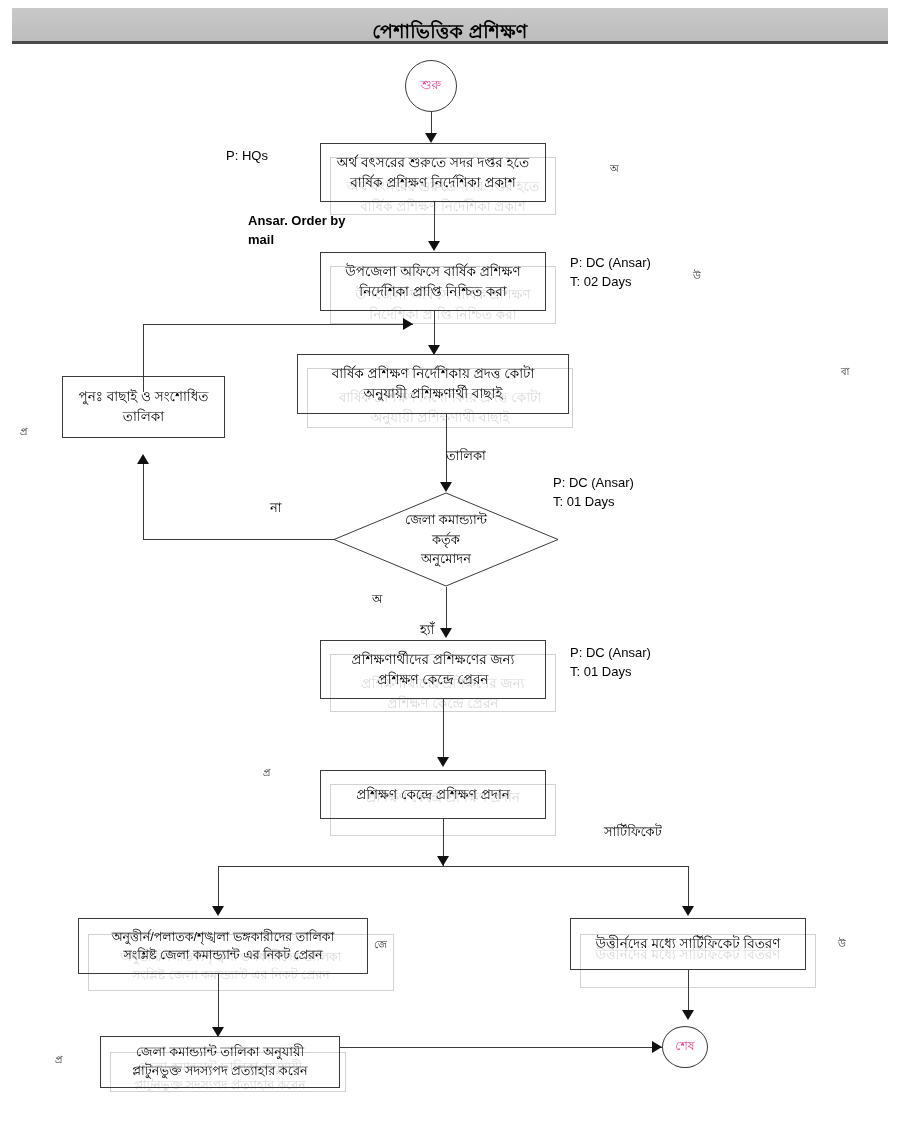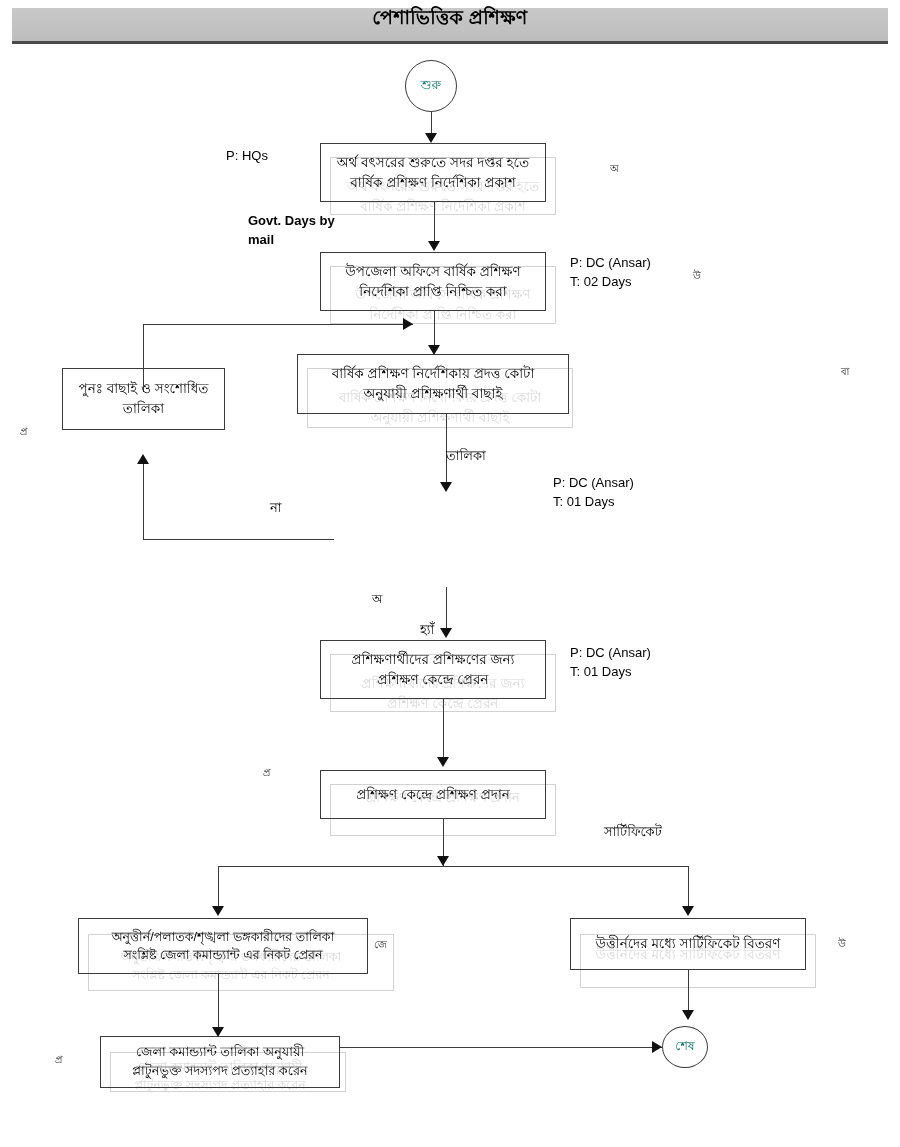--- a/index.html
+++ b/index.html
@@ -16,21 +16,21 @@
     overflow: hidden;
   }
 
   
   .header-bar {
     position: absolute;
     left: 12px; top: 8px;
     width: 876px; height: 36px;
     background: linear-gradient(180deg, #c9c9c9 0%, #c2c2c2 55%, #bdbdbd 100%);
     border-bottom: 3px solid #4a4a4a;
-    display: flex; align-items: flex-start; justify-content: center;
+    display: flex; align-items: flex-end; justify-content: center;
   }
   .header-title {
     font-size: 19px;
     font-weight: bold;
     color: #000000;
     letter-spacing: 0.3px;
     line-height: 1;
   }
 
   
@@ -68,21 +68,21 @@
     z-index: 2;
     pointer-events: none;
   }
 
   
   .oval {
     position: absolute;
     border: 1px solid #3a3a3a;
     border-radius: 50%;
     display: flex; align-items: center; justify-content: center;
-    font-size: 12.5px; color: #0f766e;
+    font-size: 12.5px; color: #ec4899;
     background: #fff;
     z-index: 5;
   }
 
   
   .diamond-wrap {
     position: absolute;
     z-index: 4;
   }
   .diamond-wrap svg { display: block; overflow: visible; }
@@ -174,21 +174,21 @@
   <div class="ghost" style="left:330px; top:157px; width:226px; height:58px;"></div>
   <div class="ghost-text" style="left:330px; top:177px; width:226px;">
     <span>অর্থ বৎসরের শুরুতে সদর দপ্তর হতে</span><br><span>বার্ষিক প্রশিক্ষণ নির্দেশিকা প্রকাশ</span>
   </div>
   <div class="node" style="left:320px; top:143px; width:226px; height:59px;">
     <span class="ln">অর্থ বৎসরের শুরুতে সদর দপ্তর হতে</span>
     <span class="ln">বার্ষিক প্রশিক্ষণ নির্দেশিকা প্রকাশ</span>
   </div>
   <div class="annot" style="left:226px; top:147px;">P: HQs</div>
   <div class="margin-glyph" style="left:610px; top:161px;">অ</div>
-  <div class="annot bold" style="left:248px; top:212px;">Govt.  Days  by
+  <div class="annot bold" style="left:248px; top:212px;">Ansar.  Order  by
 mail</div>
 
   <div class="vline" style="left:434px; top:202px; height:43px;"></div>
   <div class="arrow-down" style="left:428px; top:241px;"></div>
 
   <div class="ghost" style="left:330px; top:266px; width:226px; height:58px;"></div>
   <div class="ghost-text" style="left:330px; top:285px; width:226px;">
     <span>উপজেলা অফিসে বার্ষিক প্রশিক্ষণ</span><br><span>নির্দেশিকা প্রাপ্তি নিশ্চিত করা</span>
   </div>
   <div class="node" style="left:320px; top:252px; width:226px; height:59px;">
@@ -205,34 +205,44 @@
   <div class="ghost" style="left:307px; top:368px; width:266px; height:60px;"></div>
   <div class="ghost-text" style="left:307px; top:388px; width:266px;">
     <span>বার্ষিক প্রশিক্ষণ নির্দেশিকায় প্রদত্ত কোটা</span><br><span>অনুযায়ী প্রশিক্ষণার্থী বাছাই</span>
   </div>
   <div class="node" style="left:297px; top:354px; width:272px; height:60px;">
     <span class="ln">বার্ষিক প্রশিক্ষণ নির্দেশিকায় প্রদত্ত কোটা</span>
     <span class="ln">অনুযায়ী প্রশিক্ষণার্থী বাছাই</span>
   </div>
   <div class="margin-glyph" style="left:841px; top:364px;">বা</div>
 
-  <div class="node" style="left:62px; top:368px; width:163px; height:62px;">
+  <div class="node" style="left:62px; top:376px; width:163px; height:62px;">
     <span class="ln">পুনঃ  বাছাই ও সংশোধিত</span>
     <span class="ln">তালিকা</span>
   </div>
   <div class="margin-glyph" style="left:20px; top:424px;">প্র</div>
 
   <div class="vline" style="left:143px; top:324px; height:68px;"></div>
   <div class="hline" style="left:143px; top:324px; width:270px;"></div>
   <div class="arrow-right" style="left:403px; top:318px;"></div>
 
   <div class="vline" style="left:446px; top:414px; height:72px;"></div>
   <div class="arrow-down" style="left:440px; top:482px;"></div>
   <div class="edge-label" style="left:446px; top:446px;">তালিকা</div>
 
+  <div class="diamond-wrap" style="left:333px; top:492px; width:226px; height:95px;">
+    <svg width="226" height="95" viewBox="0 0 226 95">
+      <polygon points="113,1 225,47.5 113,94 1,47.5" fill="none" stroke="#3a3a3a" stroke-width="1"></polygon>
+    </svg>
+    <div class="diamond-label">
+      <span>জেলা কমান্ড্যান্ট</span>
+      <span>কর্তৃক</span>
+      <span>অনুমোদন</span>
+    </div>
+  </div>
   <div class="annot" style="left:553px; top:474px;">P: DC (Ansar)
 T: 01 Days</div>
 
   <div class="hline" style="left:143px; top:539px; width:191px;"></div>
   <div class="vline" style="left:143px; top:464px; height:76px;"></div>
   <div class="arrow-up" style="left:137px; top:454px;"></div>
   <div class="edge-label" style="left:270px; top:498px;">না</div>
 
   <div class="vline" style="left:446px; top:587px; height:46px;"></div>
   <div class="edge-label" style="left:420px; top:620px;">হ্যাঁ</div>

